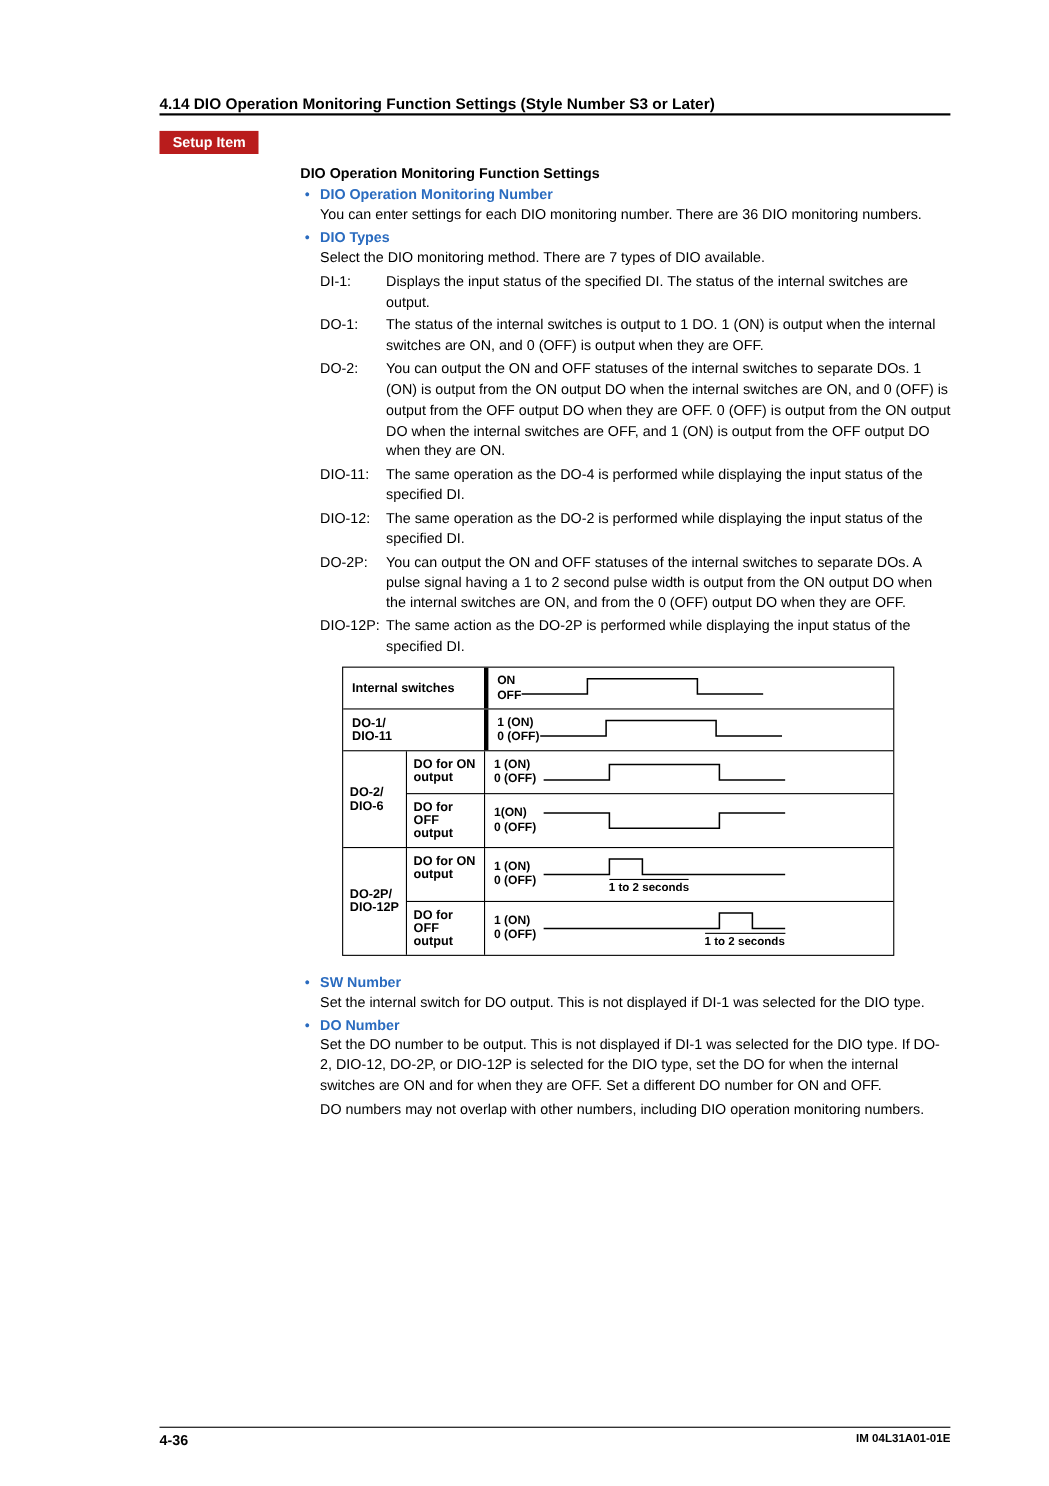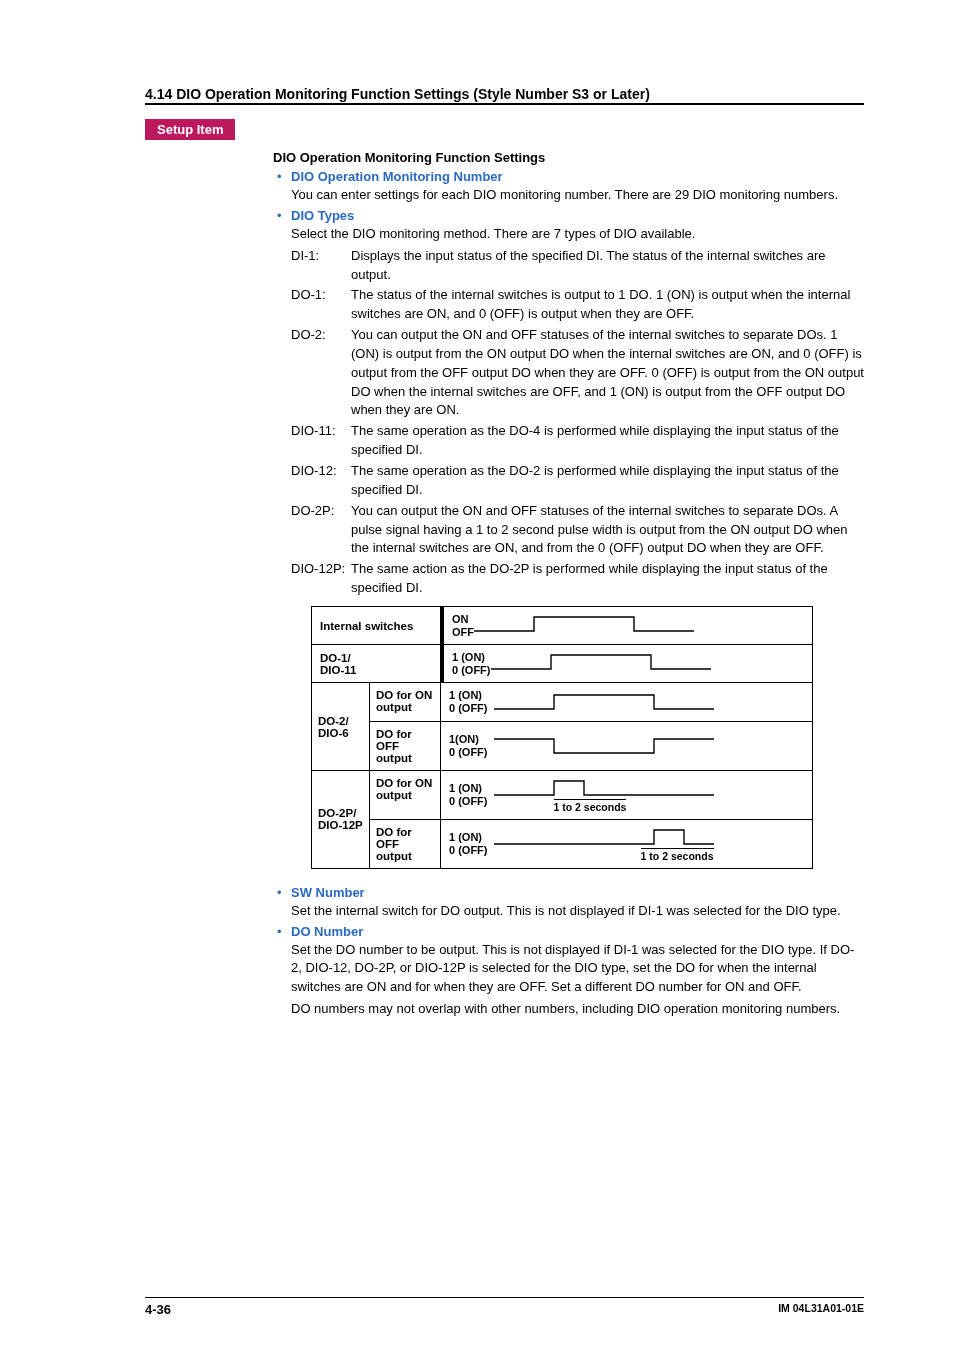--- a/index.html
+++ b/index.html
@@ -20,21 +20,21 @@
   }
   .section-header {
     font-weight: bold;
     border-bottom: 2px solid #000;
     padding-bottom: 1px;
     margin-bottom: 14px;
     font-size: 14px;
   }
   .setup-badge {
     display: inline-block;
-    background: #be185d;
+    background: #b91c1c;
     color: #fff;
     font-weight: bold;
     font-size: 13px;
     padding: 3px 12px;
     margin-bottom: 6px;
   }
   .content {
     margin-left: 128px;
   }
   .h2 {
@@ -163,21 +163,21 @@
   <div class="section-header">4.14 DIO Operation Monitoring Function Settings (Style Number S3 or Later)</div>
 
   <div class="setup-badge">Setup Item</div>
 
   <div class="content">
     <div class="h2">DIO Operation Monitoring Function Settings</div>
 
     <ul class="blue-list">
       <li>
         <span class="blue-heading">DIO Operation Monitoring Number</span>
-        <div class="body-text" style="margin-left:0;">You can enter settings for each DIO monitoring number.  There are 29 DIO monitoring numbers.</div>
+        <div class="body-text" style="margin-left:0;">You can enter settings for each DIO monitoring number.  There are 36 DIO monitoring numbers.</div>
       </li>
 
       <li>
         <span class="blue-heading">DIO Types</span>
         <div class="body-text" style="margin-left:0;">Select the DIO monitoring method.  There are 7 types of DIO available.</div>
 
         <div class="def-list" style="margin-left:0;">
           <div class="def-row">
             <div class="def-term">DI-1:</div>
             <div class="def-desc">Displays the input status of the specified DI.  The status of the internal switches are output.</div>

